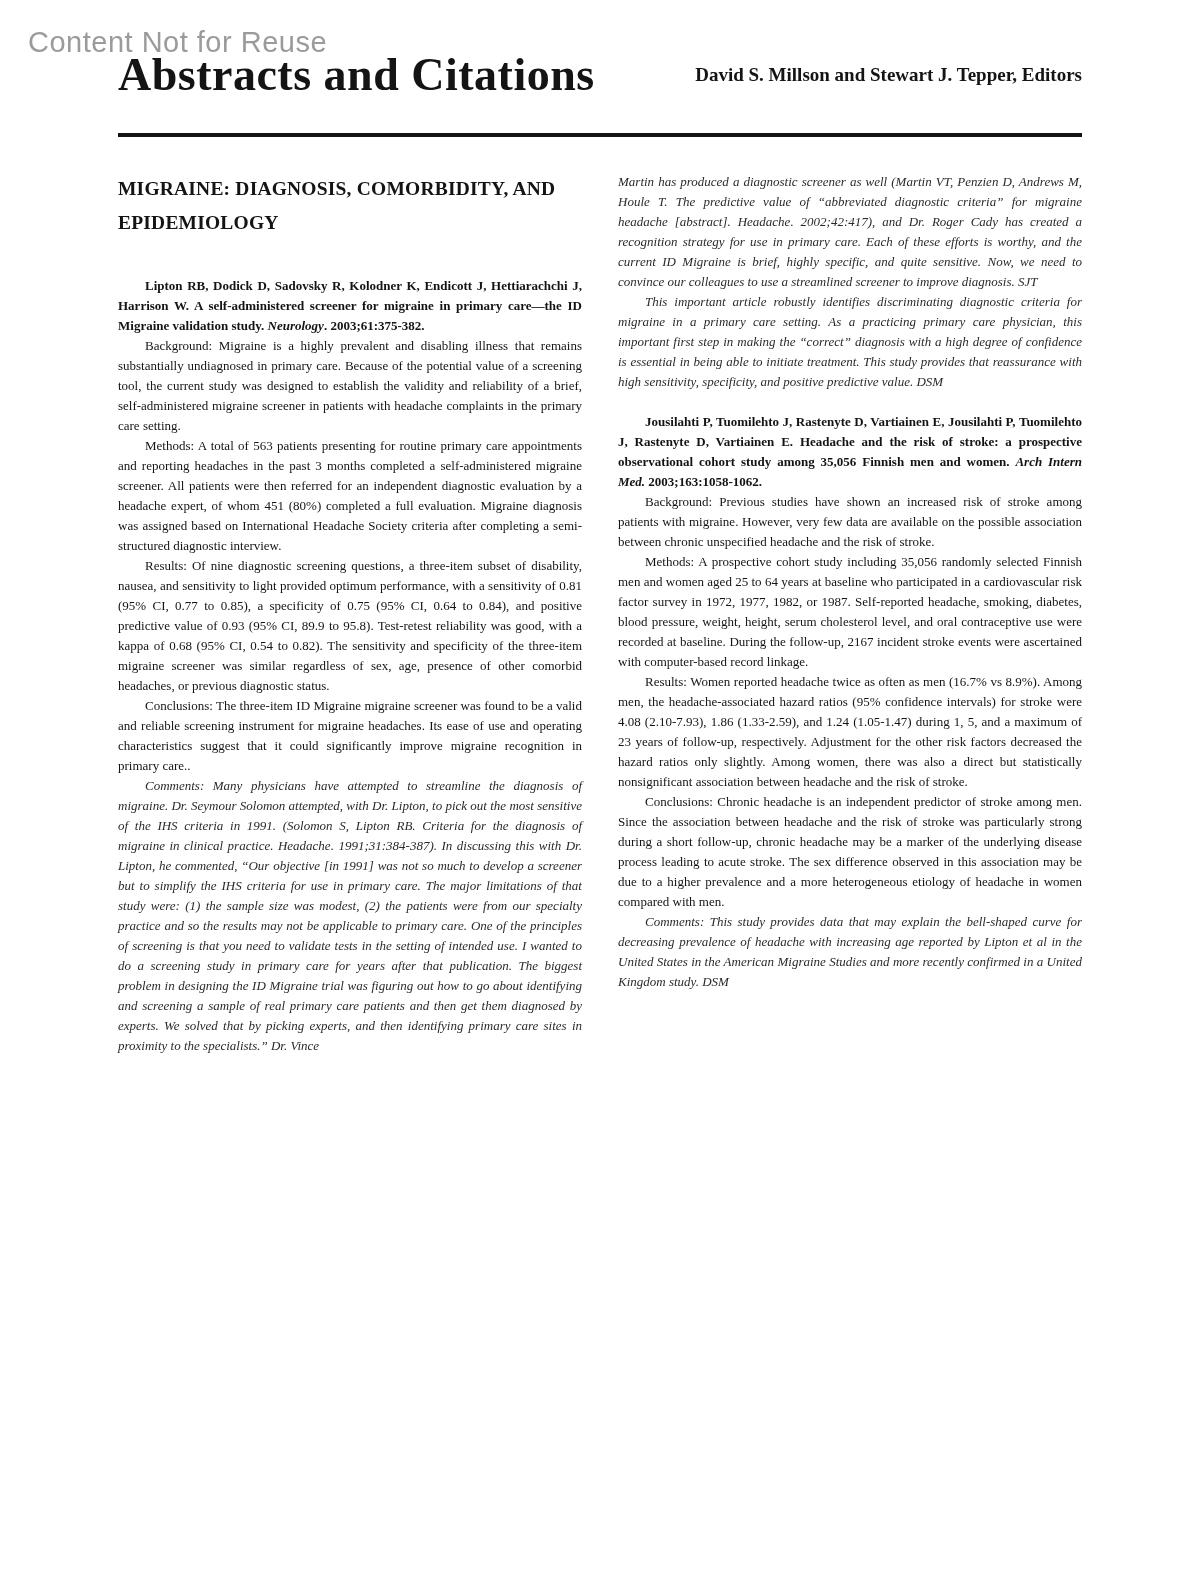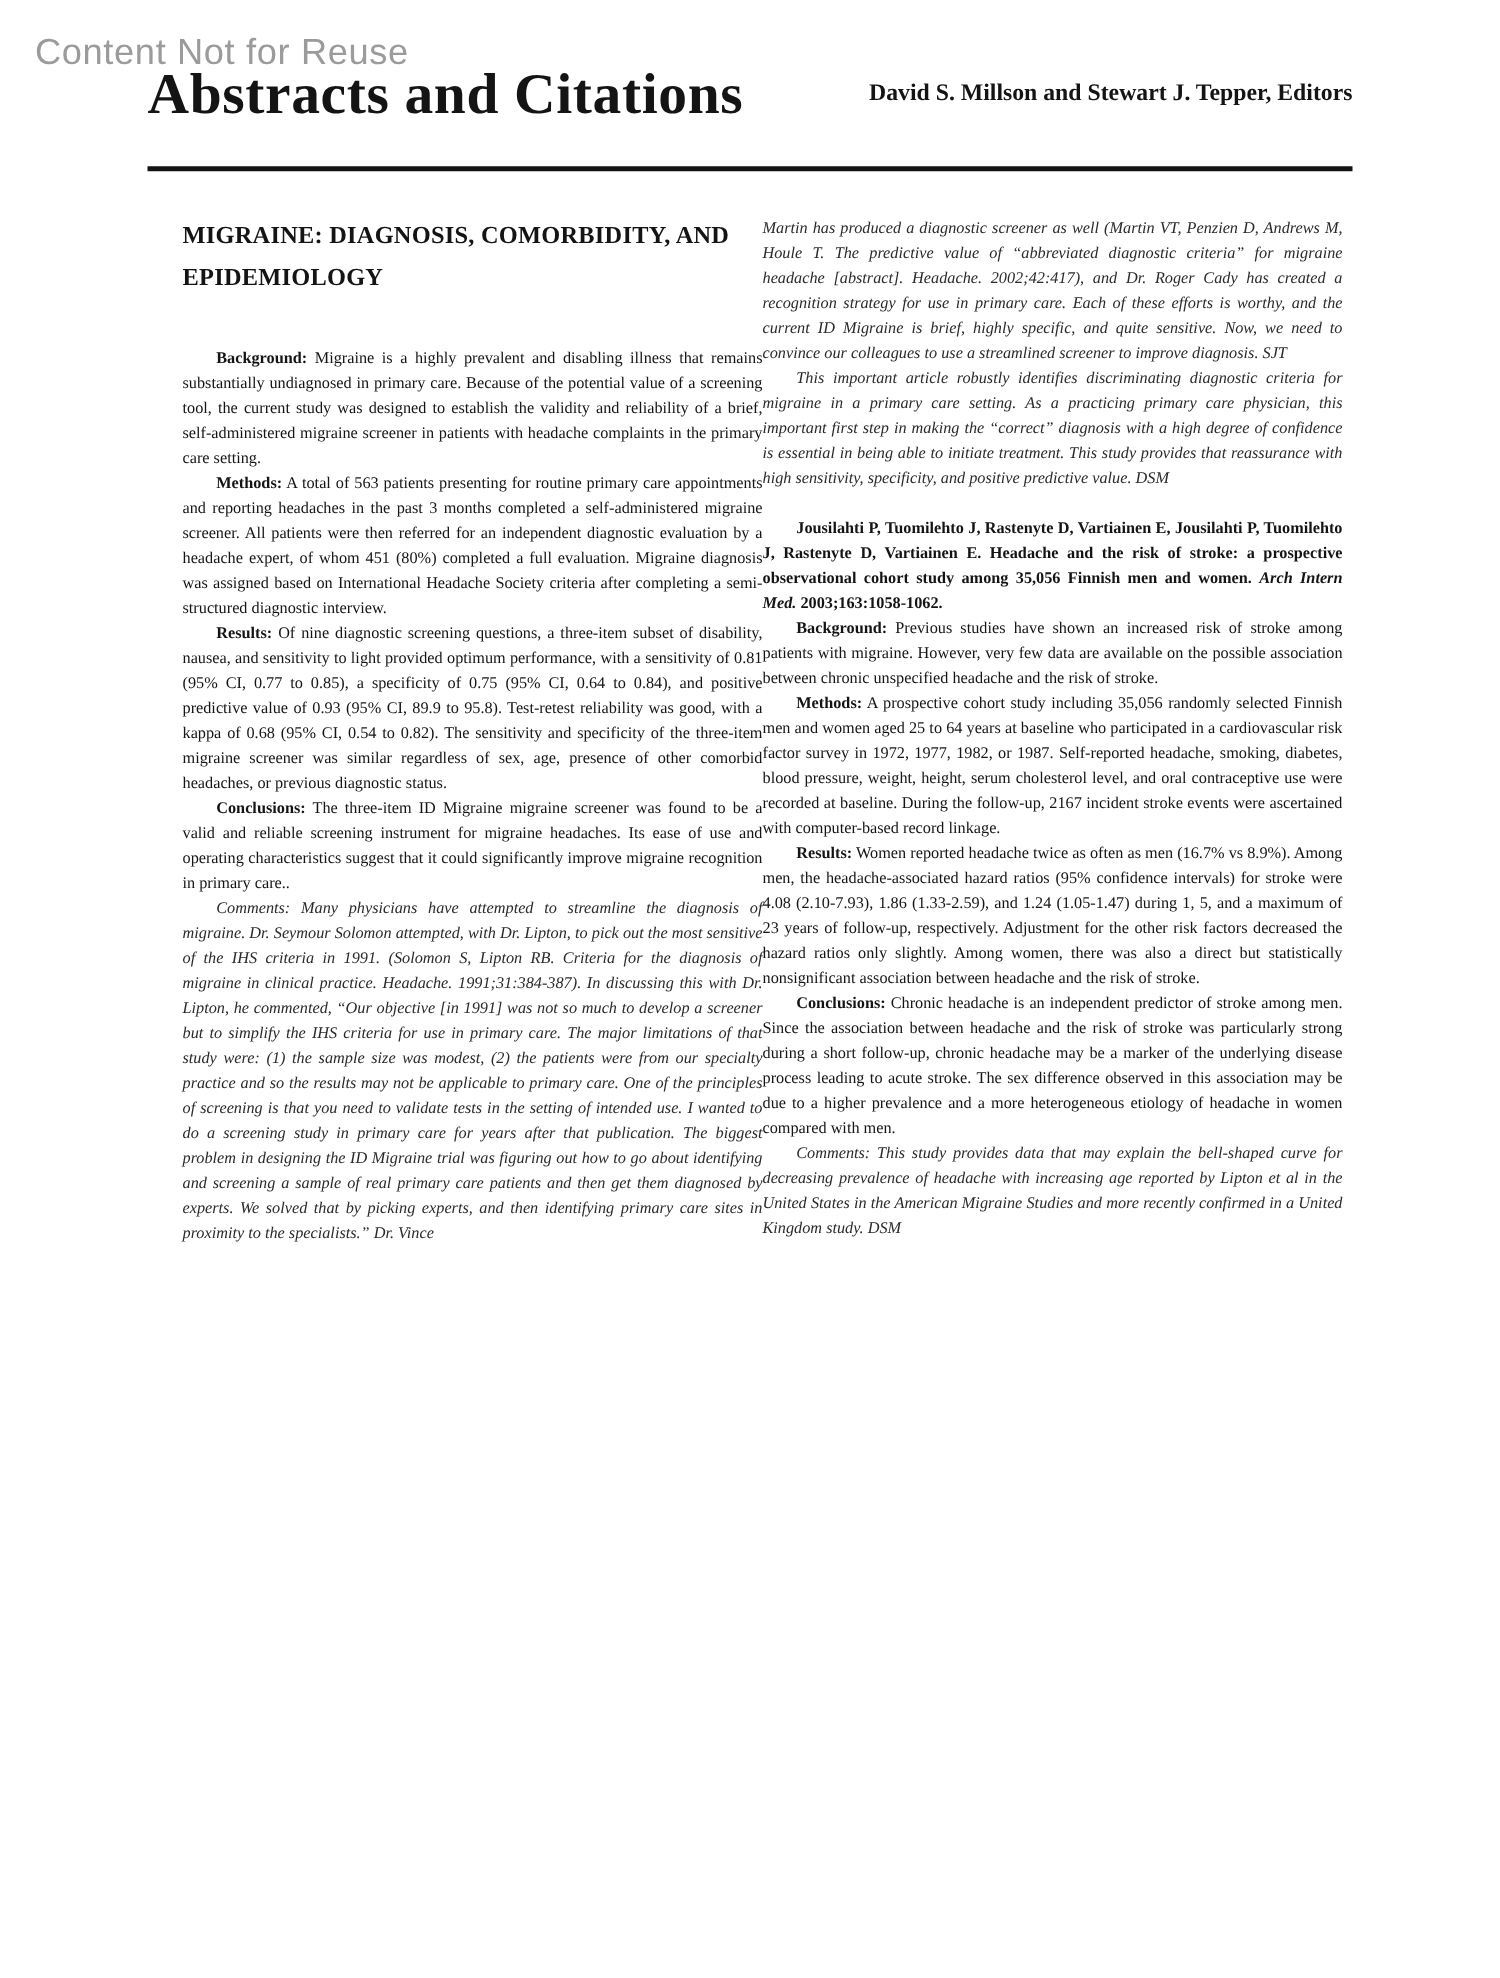--- a/index.html
+++ b/index.html
@@ -42,41 +42,41 @@
     position: absolute;
     top: 133px; left: 118px;
     width: 964px; height: 4px;
     background: #141414;
   }
   .columns {
     position: absolute;
     top: 172px; left: 118px;
     width: 964px;
     display: flex;
-    margin-left: 28px;
+    gap: 36px;
   }
   .col { width: 464px; }
   .col p {
     margin: 0;
     font-size: 13px;
     line-height: 20px;
     text-align: justify;
     hyphens: auto;
   }
   .section-heading {
     margin: 0 0 36px 0;
     font-size: 19.5px;
     line-height: 34px;
     font-weight: bold;
     letter-spacing: 0.2px;
   }
   .indent { text-indent: 27px; }
   .citation { font-weight: bold; }
   .citation .journal { font-style: italic; }
-  .plabel { font-weight: bold; }
+  .plabel { font-weight: normal; }
   .comments { font-style: italic; color: #2a2a2a; }
   .article2 { margin-top: 20px; }
   .pageno {
     position: absolute;
     top: 1376px; left: 0;
     width: 1200px;
     text-align: center;
     font-size: 13px;
   }
 </style>
@@ -92,20 +92,21 @@
     <span class="editors">David S. Millson and Stewart J. Tepper, Editors</span>
   </div>
 
   <div class="header-rule"></div>
 
   <div class="columns">
 
     <div class="col">
       <h2 class="section-heading">MIGRAINE: DIAGNOSIS, COMORBIDITY, AND EPIDEMIOLOGY</h2>
 
+      <p class="citation indent"><span>Lipton RB, Dodick D, Sadovsky R, Kolodner K, Endicott J, Hettiarachchi J, Harrison W. A self-administered screener for migraine in primary care—the ID Migraine validation study. </span><span class="journal">Neurology</span><span>. 2003;61:375-382.</span></p>
 
       <p class="indent"><span class="plabel">Background:</span><span> Migraine is a highly prevalent and disabling illness that remains substantially undiagnosed in primary care. Because of the potential value of a screening tool, the current study was designed to establish the validity and reliability of a brief, self-administered migraine screener in patients with headache complaints in the primary care setting.</span></p>
 
       <p class="indent"><span class="plabel">Methods:</span><span> A total of 563 patients presenting for routine primary care appointments and reporting headaches in the past 3 months completed a self-administered migraine screener. All patients were then referred for an independent diagnostic evaluation by a headache expert, of whom 451 (80%) completed a full evaluation. Migraine diagnosis was assigned based on International Headache Society criteria after completing a semi-structured diagnostic interview.</span></p>
 
       <p class="indent"><span class="plabel">Results:</span><span> Of nine diagnostic screening questions, a three-item subset of disability, nausea, and sensitivity to light provided optimum performance, with a sensitivity of 0.81 (95% CI, 0.77 to 0.85), a specificity of 0.75 (95% CI, 0.64 to 0.84), and positive predictive value of 0.93 (95% CI, 89.9 to 95.8). Test-retest reliability was good, with a kappa of 0.68 (95% CI, 0.54 to 0.82). The sensitivity and specificity of the three-item migraine screener was similar regardless of sex, age, presence of other comorbid headaches, or previous diagnostic status.</span></p>
 
       <p class="indent"><span class="plabel">Conclusions:</span><span> The three-item ID Migraine migraine screener was found to be a valid and reliable screening instrument for migraine headaches. Its ease of use and operating characteristics suggest that it could significantly improve migraine recognition in primary care..</span></p>
 
       <p class="indent comments"><span>Comments:</span><span> Many physicians have attempted to streamline the diagnosis of migraine. Dr. Seymour Solomon attempted, with Dr. Lipton, to pick out the most sensitive of the IHS criteria in 1991. (Solomon S, Lipton RB. Criteria for the diagnosis of migraine in clinical practice. Headache. 1991;31:384-387). In discussing this with Dr. Lipton, he commented, “Our objective [in 1991] was not so much to develop a screener but to simplify the IHS criteria for use in primary care. The major limitations of that study were: (1) the sample size was modest, (2) the patients were from our specialty practice and so the results may not be applicable to primary care. One of the principles of screening is that you need to validate tests in the setting of intended use. I wanted to do a screening study in primary care for years after that publication. The biggest problem in designing the ID Migraine trial was figuring out how to go about identifying and screening a sample of real primary care patients and then get them diagnosed by experts. We solved that by picking experts, and then identifying primary care sites in proximity to the specialists.” Dr. Vince</span></p>

